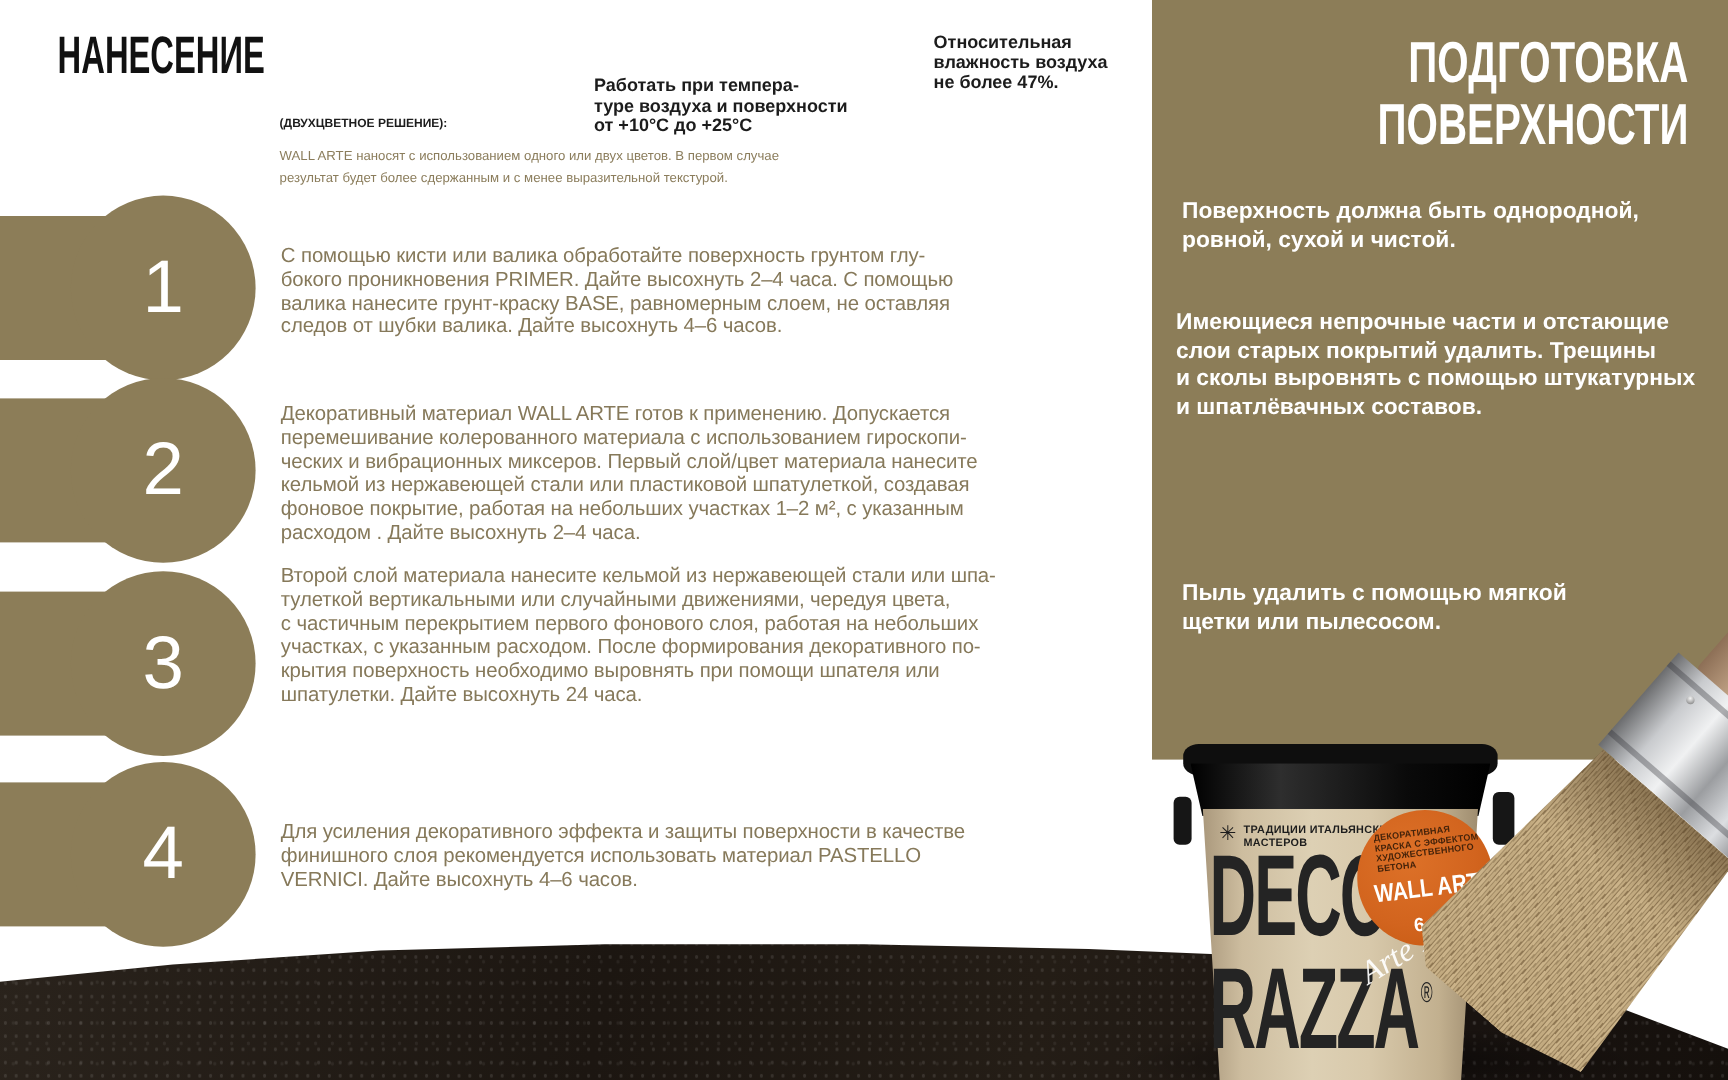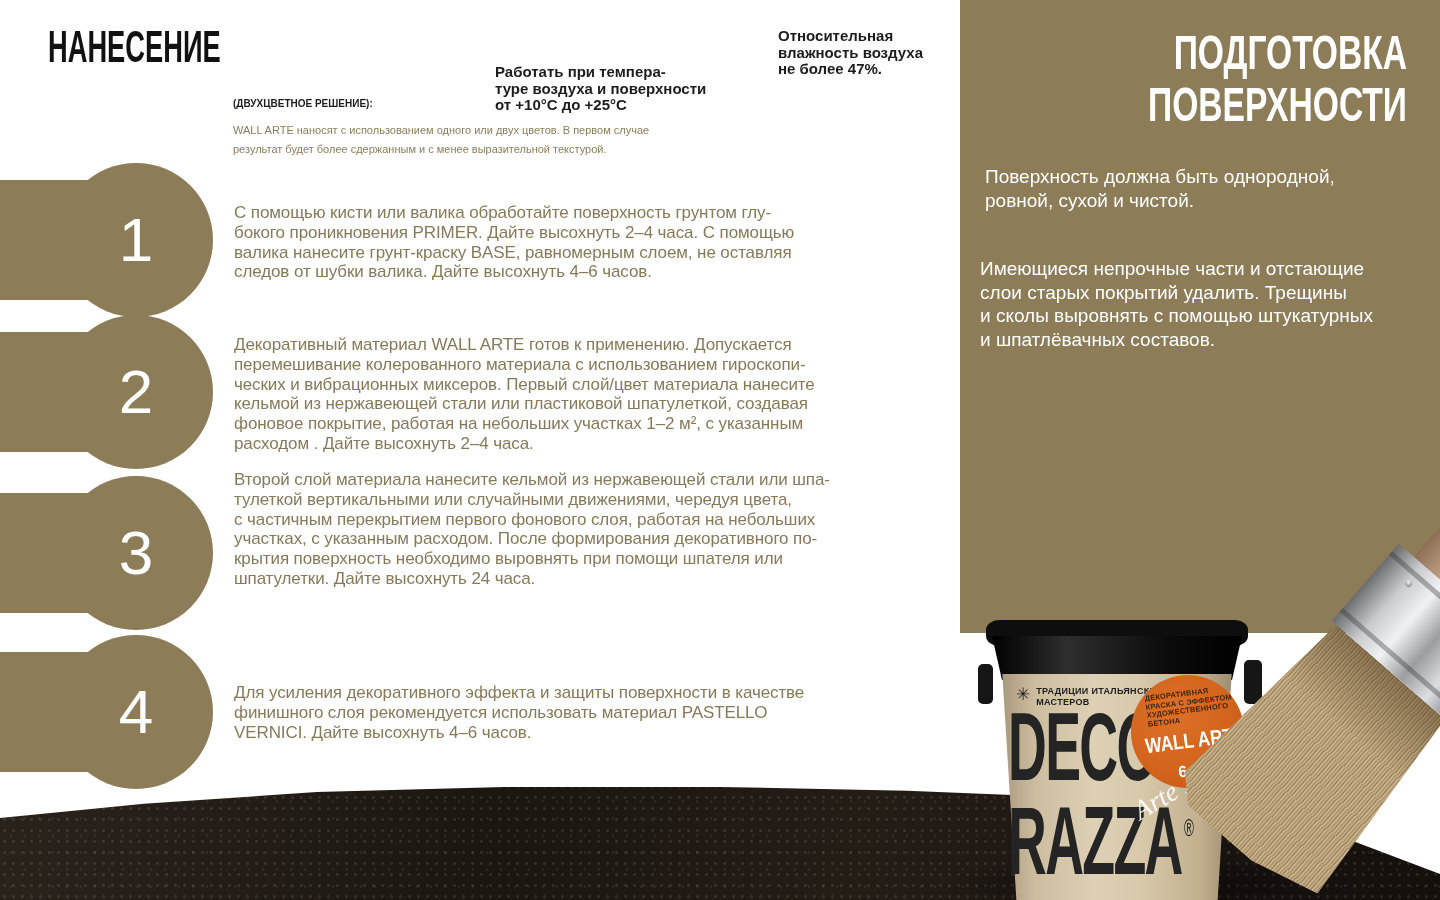--- a/index.html
+++ b/index.html
@@ -28,21 +28,21 @@
   .step-num{ font-size:62px; font-weight:400; color:#ffffff; line-height:1; }
   .step-text{ position:absolute; left:234px; width:715px; font-size:17px; line-height:19.8px; color:#86795a; letter-spacing:-0.1px; }
 
   
   .right-panel{ position:absolute; left:960px; top:0; width:480px; height:633px; background:#8c7d58; z-index:1; }
   .r-title{
     position:absolute; right:33px; top:27px; text-align:right;
     font-size:48px; font-weight:700; color:#ffffff; line-height:52px;
     transform:scaleX(0.70); transform-origin:right top; white-space:nowrap;
   }
-  .r-par{ position:absolute; font-size:19px; line-height:23.5px; font-weight:400; color:#ffffff; }
+  .r-par{ position:absolute; font-size:19px; line-height:23.5px; font-weight:700; color:#ffffff; }
   .r-par1{ left:25px; top:165px; }
   .r-par2{ left:20px; top:257px; }
   .r-par3{ left:25px; top:395px; }
   .r-par4{ left:25px; top:483px; }
 
   
   .floor{
     position:absolute; left:0; top:770px; width:1440px; height:130px; z-index:2;
     background:
       radial-gradient(rgba(255,255,255,0.10) 1px, transparent 1.6px) 0 0/9px 11px,
@@ -111,20 +111,22 @@
       <div>ПОДГОТОВКА</div>
       <div>ПОВЕРХНОСТИ</div>
     </div>
   </div>
   <div class="r-par r-par1 pre" style="position:absolute; left:985px; top:165px; z-index:1;">Поверхность должна быть однородной,
 ровной, сухой и чистой.</div>
   <div class="r-par r-par2 pre" style="position:absolute; left:980px; top:257px; z-index:1;">Имеющиеся непрочные части и отстающие
 слои старых покрытий удалить. Трещины
 и сколы выровнять с помощью штукатурных
 и шпатлёвачных составов.</div>
+  <div class="r-par r-par4 pre" style="position:absolute; left:985px; top:483px; z-index:1;">Пыль удалить с помощью мягкой
+щетки или пылесосом.</div>
 
   <h1 class="main-title">НАНЕСЕНИЕ</h1>
   <div class="note note-temp pre">Работать при темпера-
 туре воздуха и поверхности
 от +10°С до +25°С</div>
   <div class="note note-hum pre">Относительная
 влажность воздуха
 не более 47%.</div>
   <div class="two-color-head">(ДВУХЦВЕТНОЕ РЕШЕНИЕ):</div>
   <div class="intro pre">WALL ARTE наносят с использованием одного или двух цветов. В первом случае

